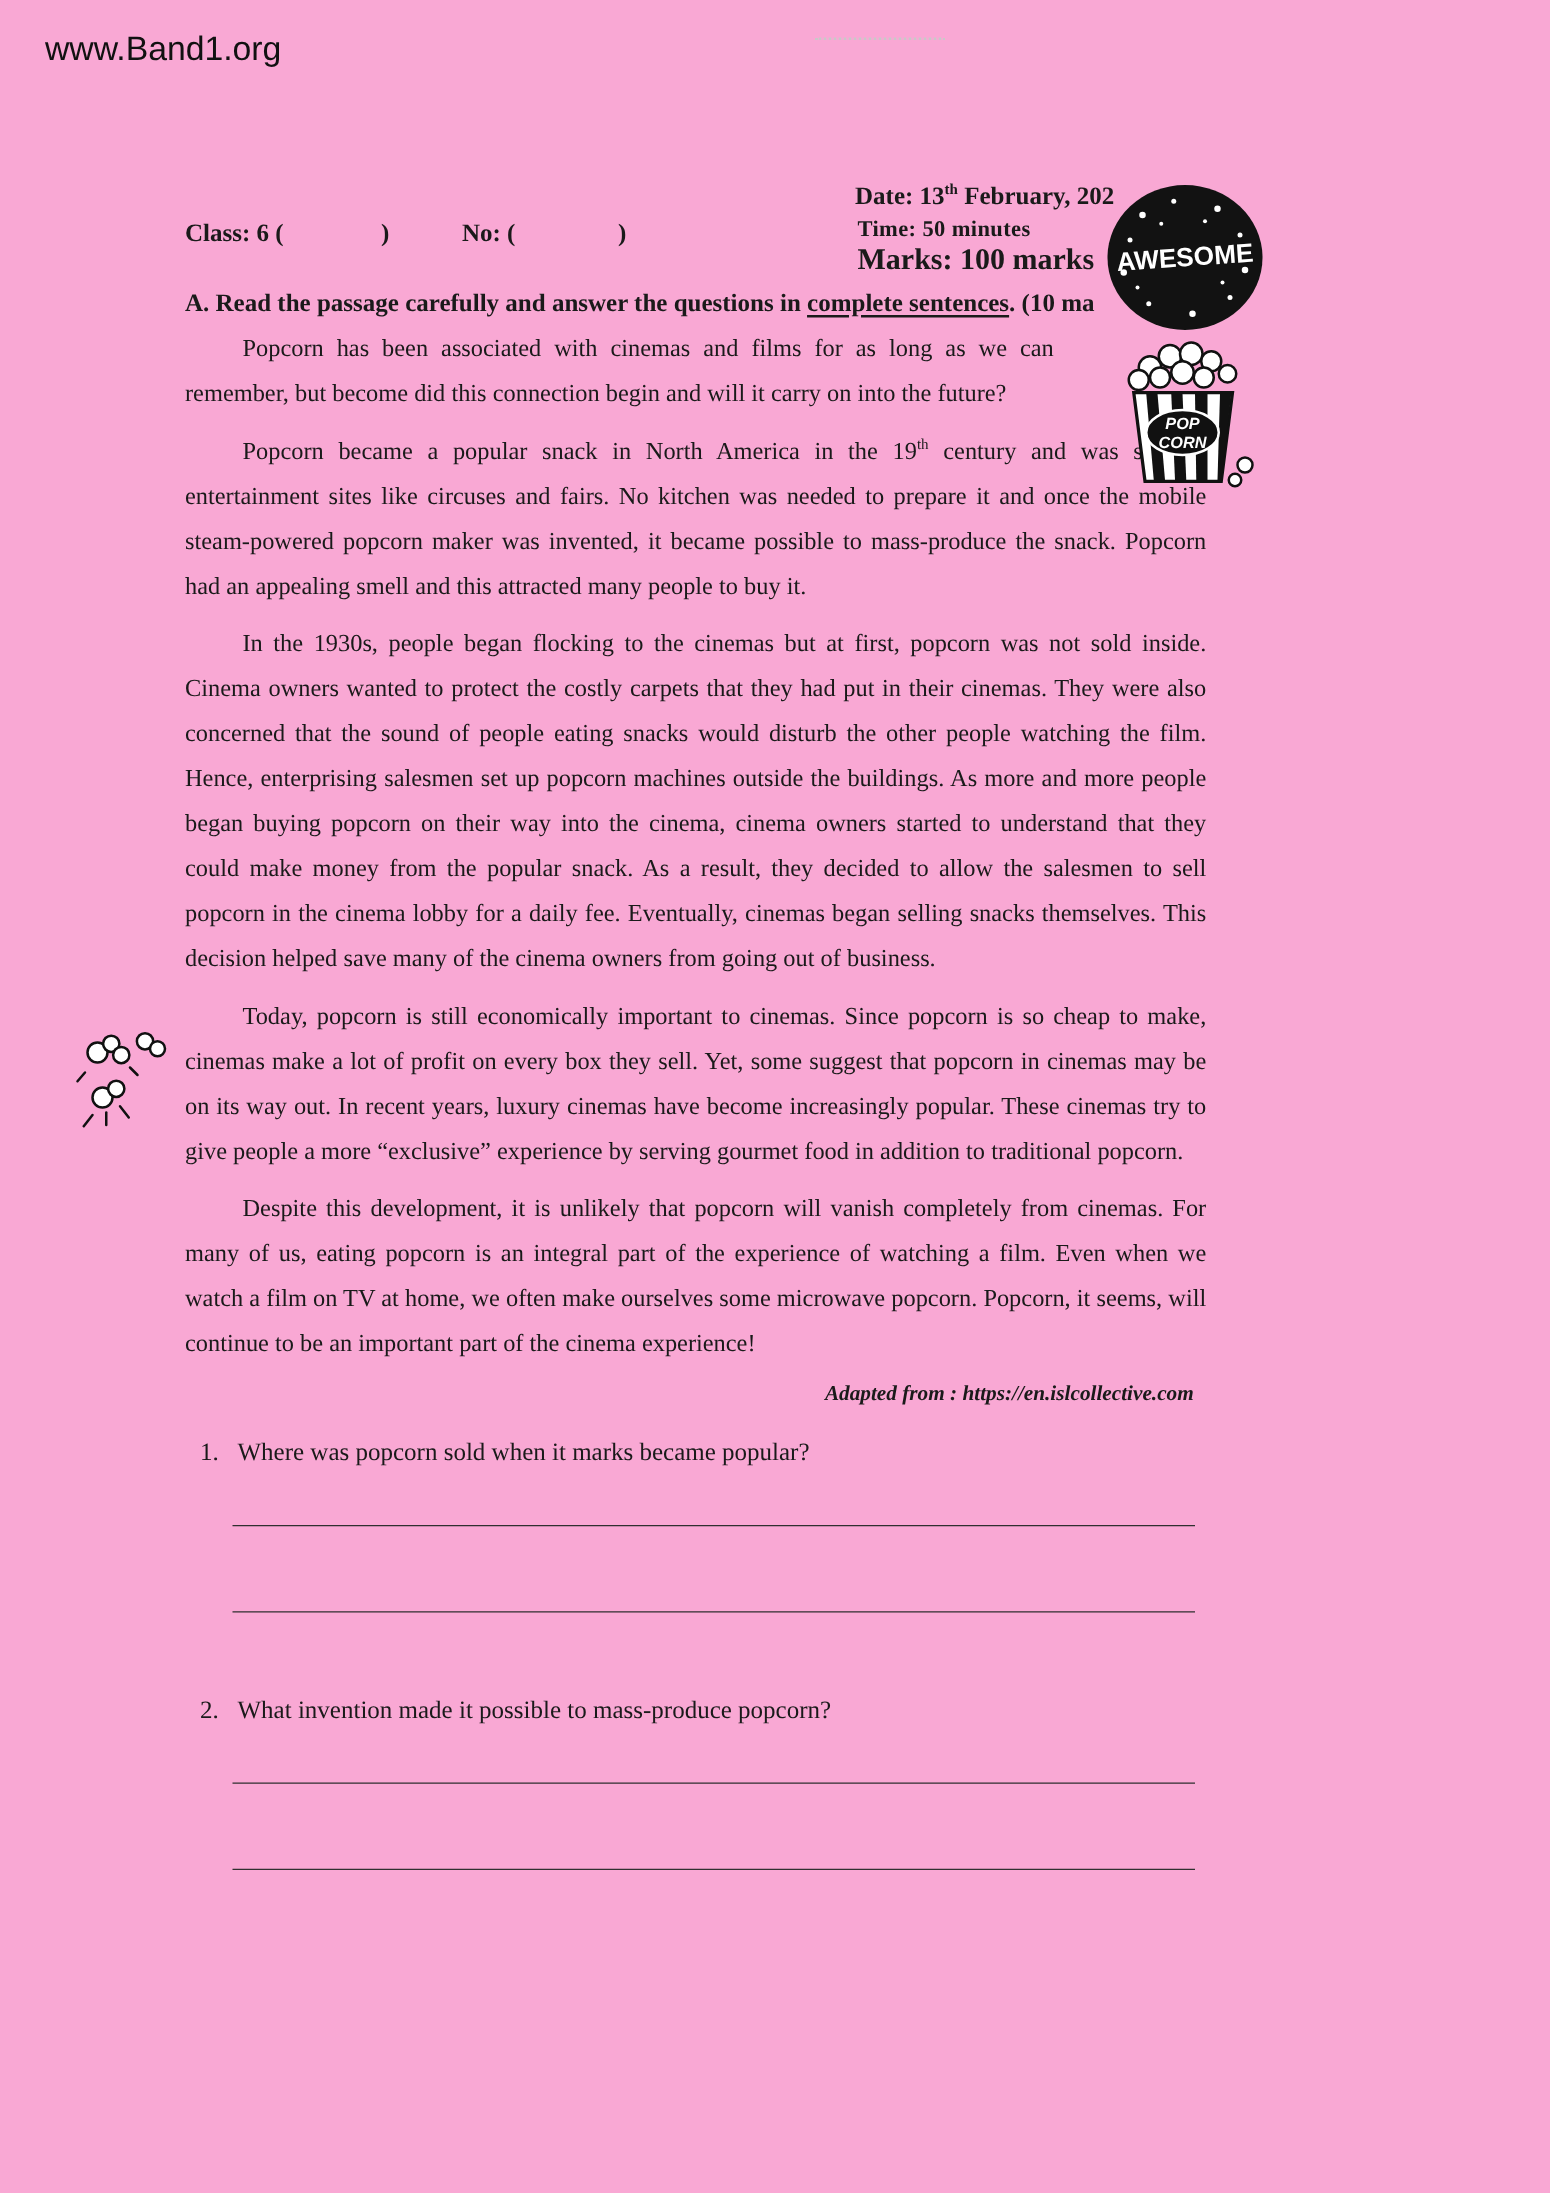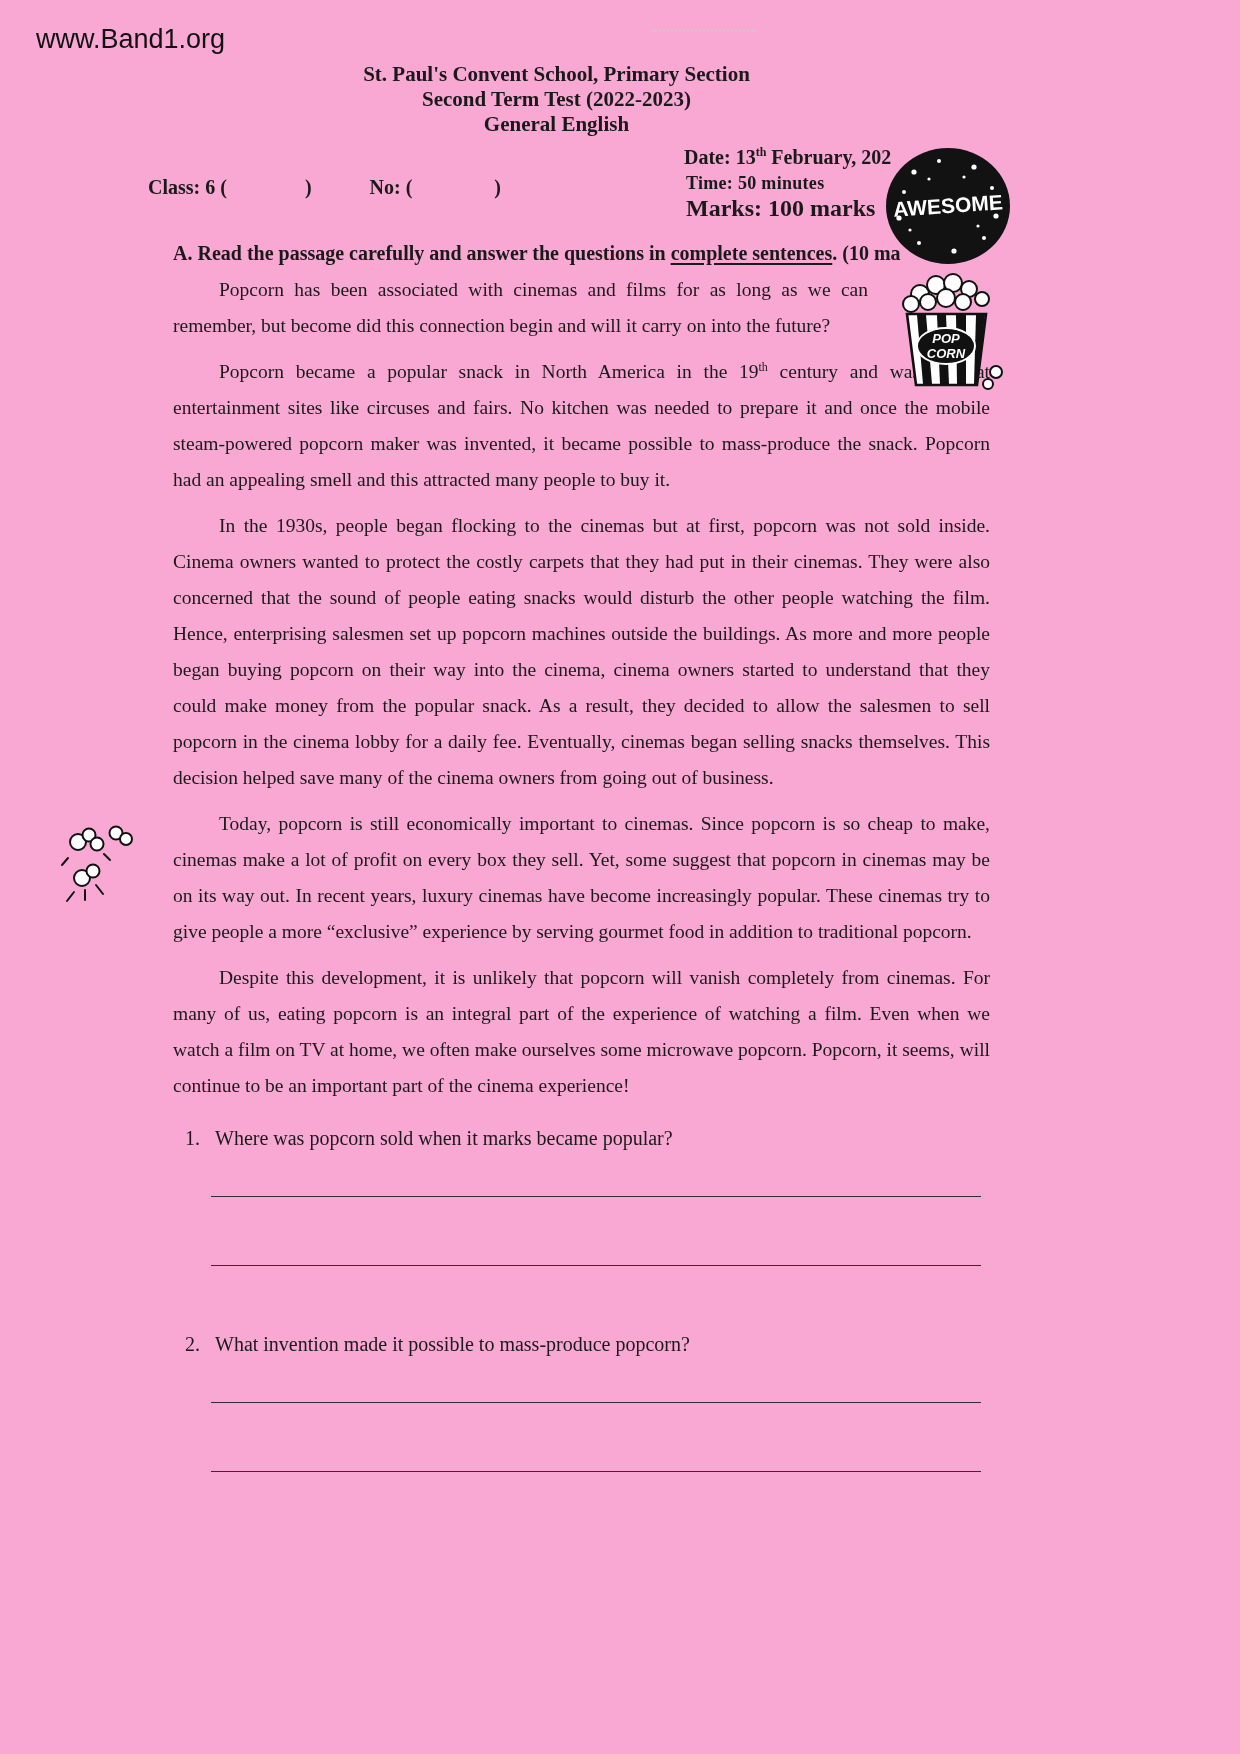--- a/index.html
+++ b/index.html
@@ -36,22 +36,22 @@
   .exam-date{position:absolute;left:684px;top:146px;font-size:20px;font-weight:bold;}
   .exam-time{position:absolute;left:686px;top:173px;font-size:18px;font-weight:bold;letter-spacing:.3px;}
   .exam-marks{position:absolute;left:686px;top:195px;font-size:24px;font-weight:bold;}
   sup.s{font-size:12px;vertical-align:super;line-height:0;}
 
   .badge{position:absolute;left:884px;top:146px;z-index:5;}
   .popcorn-box{position:absolute;left:890px;top:270px;z-index:4;}
   .doodle{position:absolute;left:58px;top:822px;z-index:4;}
 
   .content{
-    position:absolute;left:148px;top:238px;width:817px;
-    font-size:19.5px;line-height:36px;margin-left:25px;
+    position:absolute;left:148px;top:228px;width:817px;
+    font-size:19.5px;line-height:36px;
   }
   .sectionA{
     font-weight:bold;font-size:20px;white-space:nowrap;line-height:30px;
   }
   .sectionA .ul{text-decoration:underline;text-underline-offset:3px;}
   .passage-title{
     text-align:center;font-weight:bold;font-size:20px;
     margin-top:6px;line-height:30px;
   }
   .para{
@@ -76,25 +76,20 @@
   .answer-line.second{height:68px;}
 </style>
 </head>
 <body>
 
 <div class="page">
 
   <div class="watermark">www.Band1.org</div>
   <div class="artifact"></div>
 
-  <div class="headings">
-    <div>St. Paul's Convent School, Primary Section</div>
-    <div>Second Term Test (2022-2023)</div>
-    <div>General English</div>
-  </div>
 
 
   <div class="class-row">
     <span class="b">Class: 6 (</span><span class="sp sp1"></span><span class="b">)</span><span class="sp sp2"></span><span class="b">No: (</span><span class="sp sp3"></span><span class="b">)</span>
   </div>
 
   <div class="exam-date"><span>Date: 13</span><sup class="s">th</sup><span> February, 202</span></div>
   <div class="exam-time">Time: 50 minutes</div>
   <div class="exam-marks">Marks:  100 marks</div>
 
@@ -172,20 +167,21 @@
     <p class="para first">Popcorn has been associated with cinemas and films for as long as we can remember, but become did this connection begin and will it carry on into the future?</p>
 
     <p class="para"><span>Popcorn became a popular snack in North America in the 19</span><sup class="s">th</sup><span> century and was sold at entertainment sites like circuses and fairs. No kitchen was needed to prepare it and once the mobile steam-powered popcorn maker was invented, it became possible to mass-produce the snack. Popcorn had an appealing smell and this attracted many people to buy it.</span></p>
 
     <p class="para">In the 1930s, people began flocking to the cinemas but at first, popcorn was not sold inside. Cinema owners wanted to protect the costly carpets that they had put in their cinemas. They were also concerned that the sound of people eating snacks would disturb the other people watching the film. Hence, enterprising salesmen set up popcorn machines outside the buildings. As more and more people began buying popcorn on their way into the cinema, cinema owners started to understand that they could make money from the popular snack. As a result, they decided to allow the salesmen to sell popcorn in the cinema lobby for a daily fee. Eventually, cinemas began selling snacks themselves. This decision helped save many of the cinema owners from going out of business.</p>
 
     <p class="para">Today, popcorn is still economically important to cinemas. Since popcorn is so cheap to make, cinemas make a lot of profit on every box they sell. Yet, some suggest that popcorn in cinemas may be on its way out. In recent years, luxury cinemas have become increasingly popular. These cinemas try to give people a more “exclusive” experience by serving gourmet food in addition to traditional popcorn.</p>
 
     <p class="para">Despite this development, it is unlikely that popcorn will vanish completely from cinemas. For many of us, eating popcorn is an integral part of the experience of watching a film. Even when we watch a film on TV at home, we often make ourselves some microwave popcorn. Popcorn, it seems, will continue to be an important part of the cinema experience!</p>
 
+    <div class="attribution">Adapted from : https://en.islcollective.com</div>
 
     <div class="question q1">
       <span class="qnum">1.</span>
       <span class="qtext">Where was popcorn sold when it marks became popular?</span>
     </div>
     <div class="answer-line first"></div>
     <div class="answer-line second"></div>
 
     <div class="question q2">
       <span class="qnum">2.</span>

